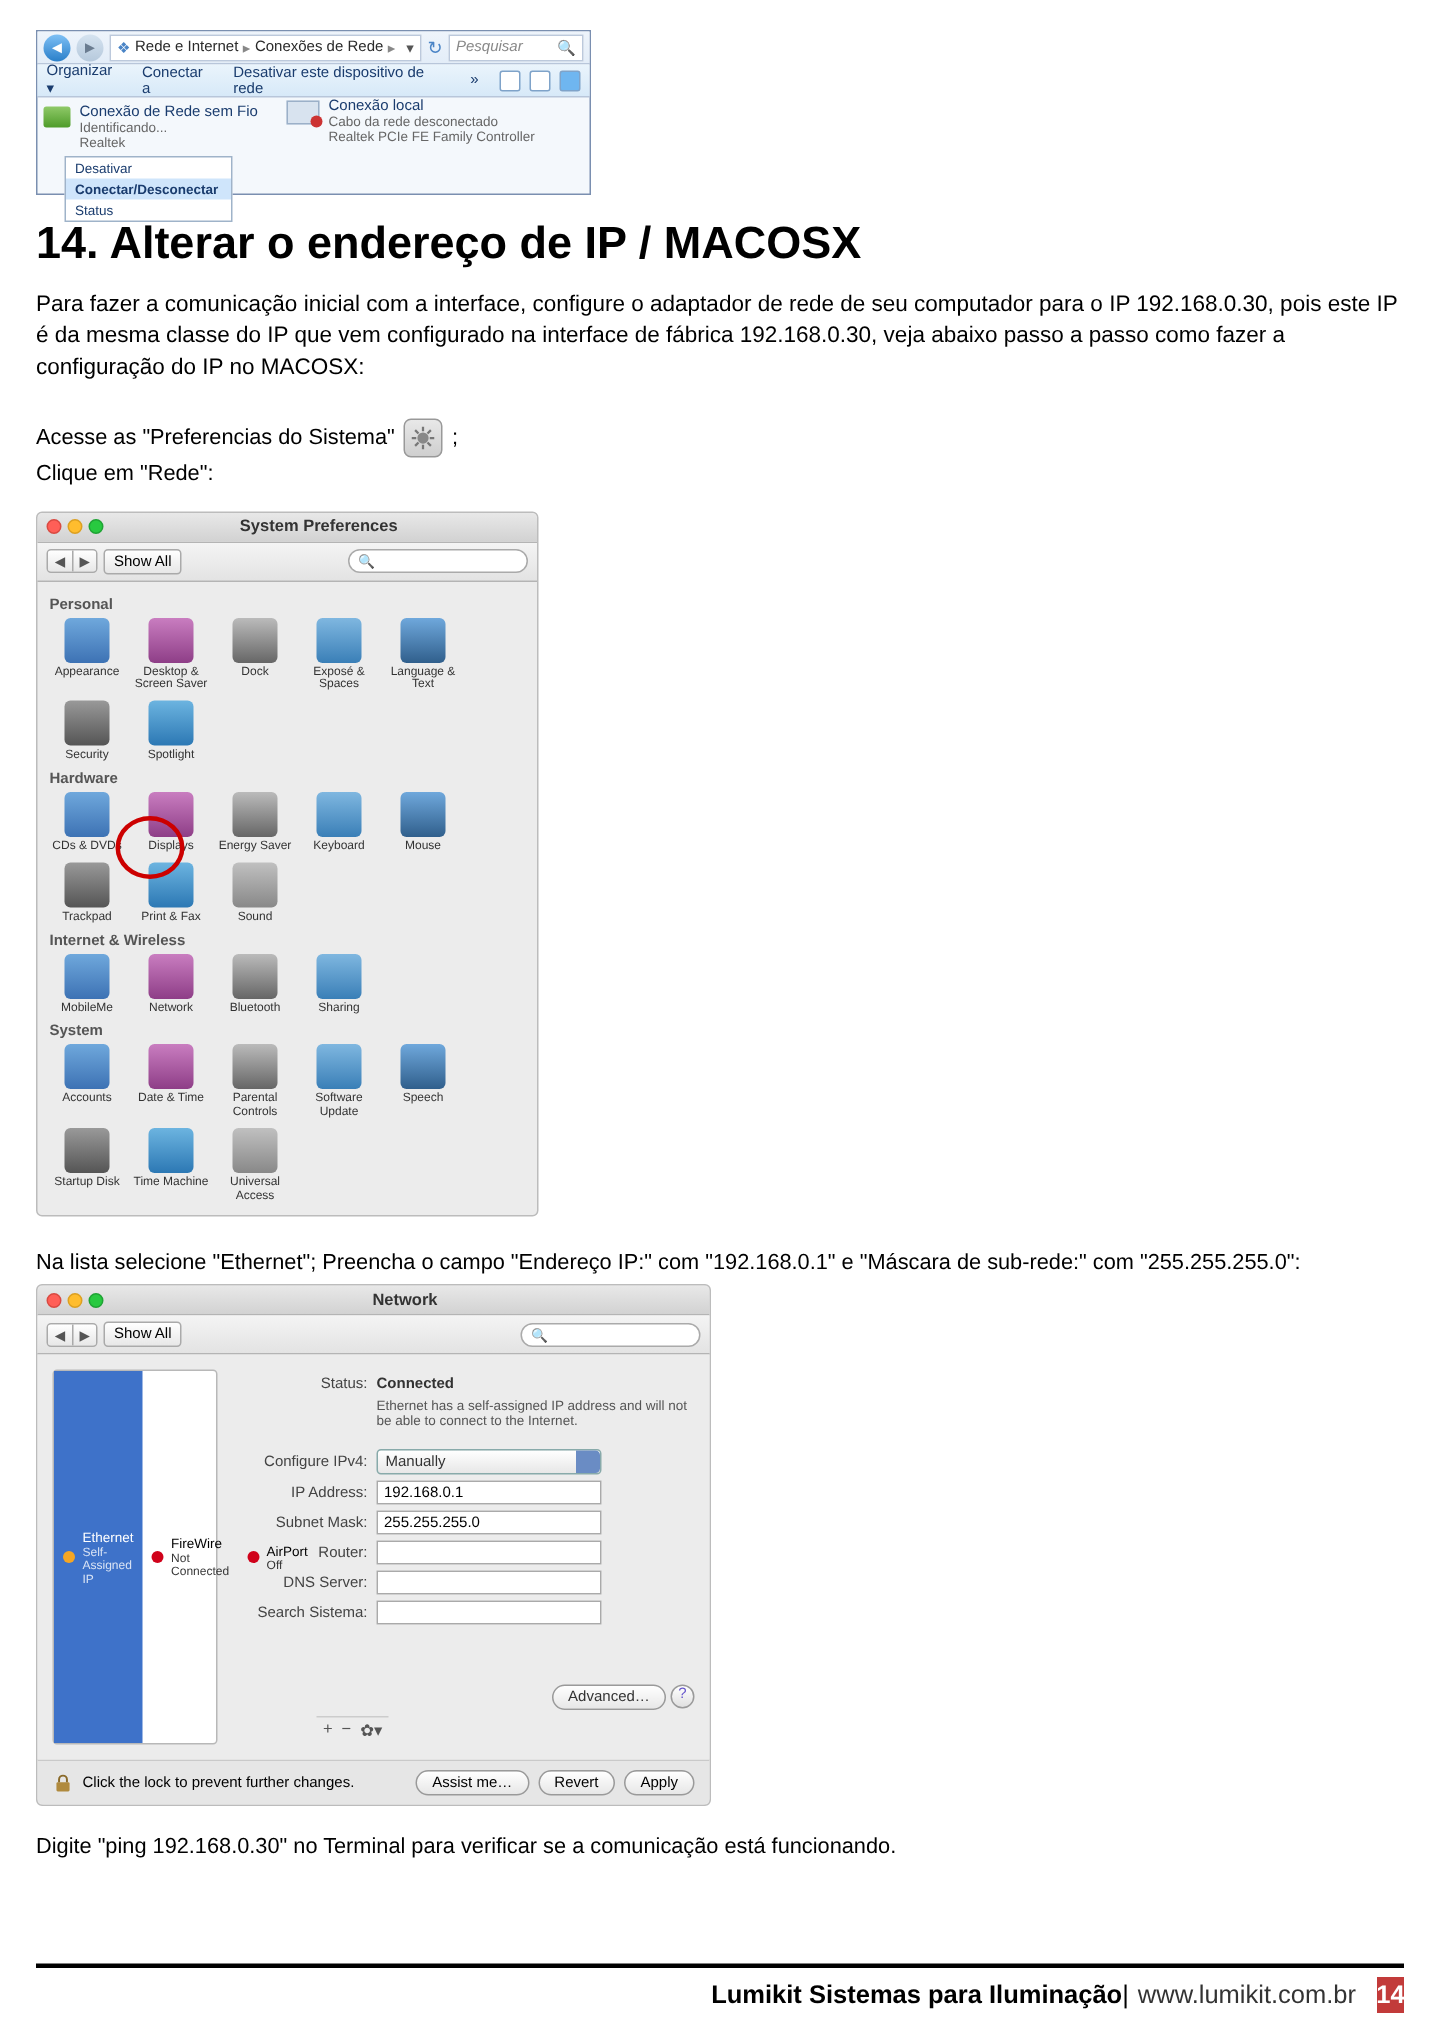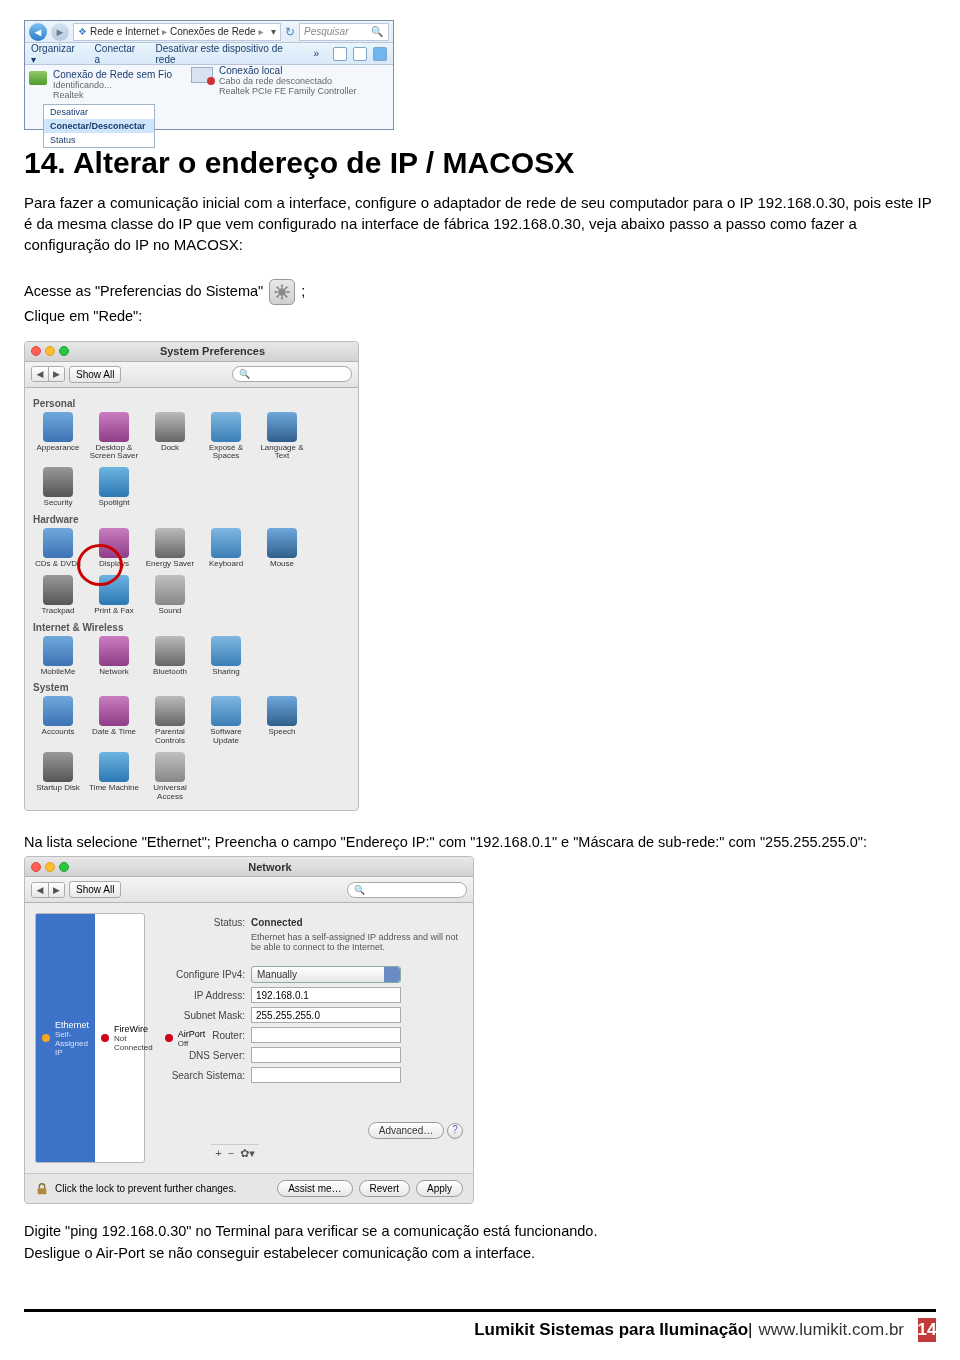--- a/index.html
+++ b/index.html
@@ -431,21 +431,20 @@
       <span>Click the lock to prevent further changes.</span>
       <div class="btns">
         <span class="mac-pill">Assist me…</span>
         <span class="mac-pill">Revert</span>
         <span class="mac-pill">Apply</span>
       </div>
     </div>
   </div>
 
   <p class="para" style="margin-top:18px">Digite "ping 192.168.0.30" no Terminal para verificar se a comunicação está funcionando.</p>
-  <p class="para" style="margin-top:2px">Desligue o Air-Port se não conseguir estabelecer comunicação com a interface.</p>
 
 </div>
 
 <div class="footer">
   <span class="brand">Lumikit Sistemas para Iluminação</span>
   <span> | </span>
   <span class="url">www.lumikit.com.br</span>
   <span class="pg">14</span>
 </div>
 

